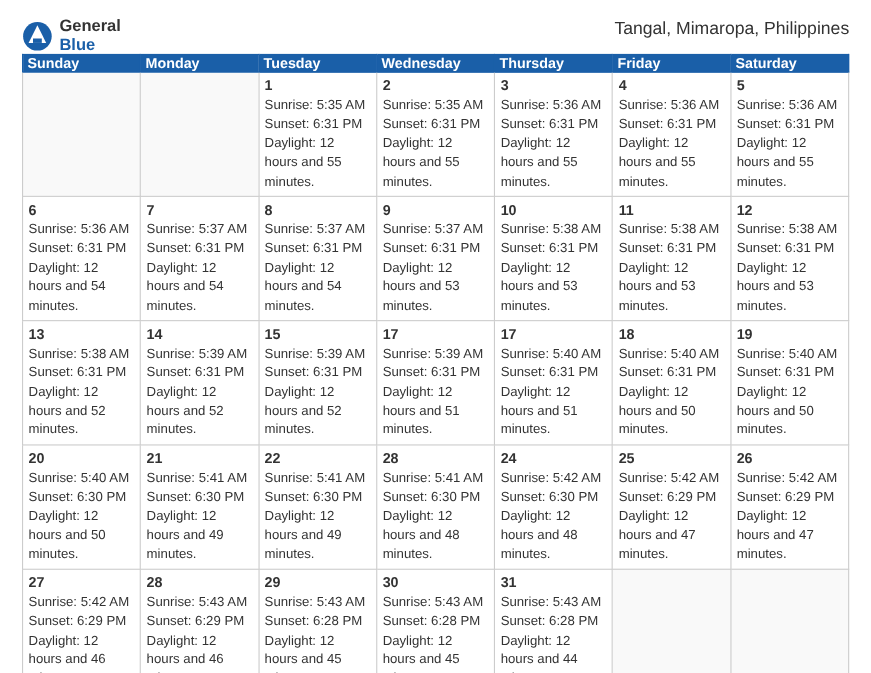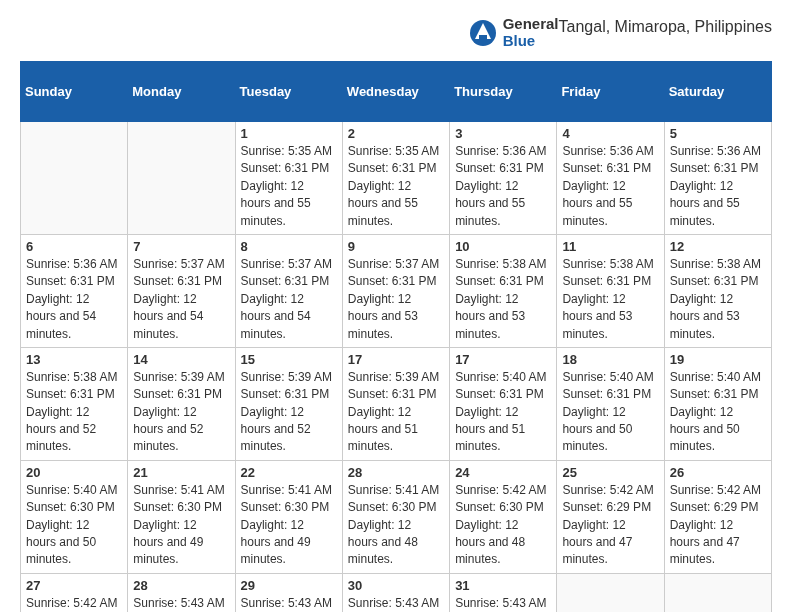--- a/index.html
+++ b/index.html
@@ -5,23 +5,22 @@
     * { box-sizing: border-box; margin: 0; padding: 0; }
     body {
       font-family: Arial, sans-serif;
       background: #fff;
       width: 792px;
       min-height: 612px;
       padding: 16px 20px;
     }
     .header {
       display: flex;
-      justify-content: flex-end;
+      justify-content: space-between;
       align-items: flex-start;
-      margin-bottom: 12px;
     }
     .logo {
       display: flex;
       align-items: center;
       gap: 6px;
     }
     .logo-text {
       display: flex;
       flex-direction: column;
       line-height: 1.1;
@@ -57,21 +56,21 @@
     .calendar {
       width: 100%;
       border-collapse: collapse;
       border: 1px solid #ccc;
     }
     .calendar th {
       background-color: #1a5fa8;
       color: #fff;
       font-size: 13px;
       font-weight: bold;
-      padding: 22px 4px;
+      padding: 0 4px;
       text-align: left;
       border: 1px solid #1a5fa8;
     }
     .calendar td {
       border: 1px solid #ccc;
       vertical-align: top;
       padding: 4px 5px;
       width: calc(100% / 7);
       min-height: 80px;
       font-size: 11px;

